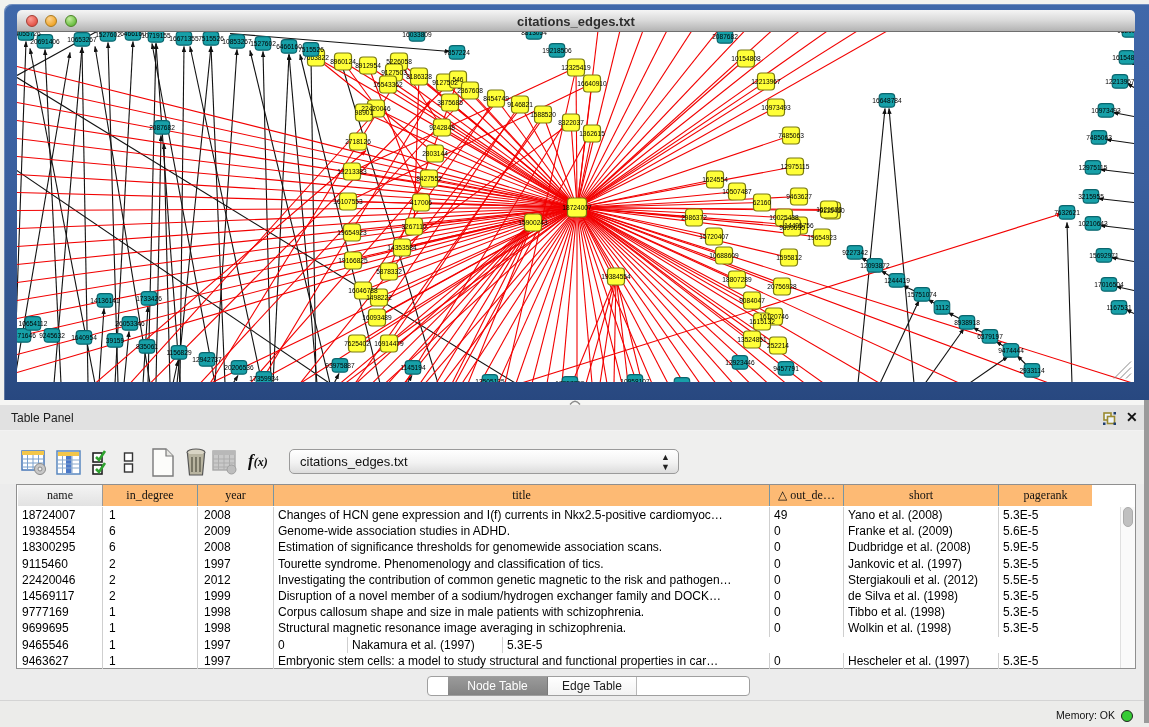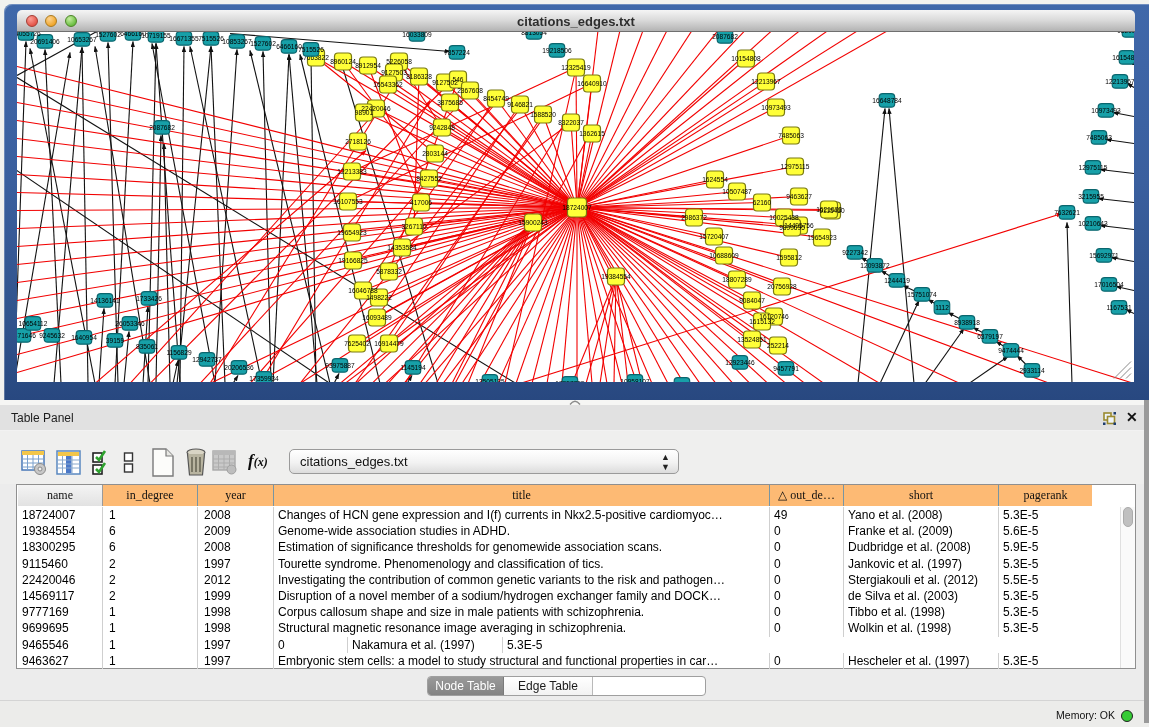--- a/index.html
+++ b/index.html
@@ -63,21 +63,21 @@
   background:#fafafa; border-left:1px solid #e0e0e0; }
 #vthumb { position:absolute; left:2px; top:0px; width:10px; height:20px;
   background:#c0c0c0; border:1px solid #ababab; border-radius:6px; }
 
 
 #tabs { position:absolute; left:427px; top:276px; height:20px; display:flex;
   border:1px solid #9f9f9f; border-radius:4px; overflow:hidden;
   background:#fff; }
 .tab { font-size:12px; line-height:19px; text-align:center; color:#1a1a1a;
   background:linear-gradient(180deg,#ffffff,#f2f2f2); border-right:1px solid #b9b9b9; }
-.tab:nth-child(1){width:76px;} .tab:nth-child(2){width:89px;} .tab:nth-child(3){width:112px;margin-top:38px;}
+.tab:nth-child(1){width:100px;margin-left:20px;} .tab:nth-child(2){width:89px;} .tab:nth-child(3){width:112px;margin-top:38px;}
 .tab.sel { background:linear-gradient(180deg,#9a9a9a,#838383); color:#fff; border-right:1px solid #7a7a7a;}
 .tab:last-child { border-right:none; }
 
 
 #status { position:absolute; left:0; top:300px; width:1149px; height:27px;
   background:#ececea; border-top:1px solid #d4d4d4; }
 #mem { position:absolute; right:34px; top:8px; font-size:10.5px; color:#111; }
 #memdot { position:absolute; left:1121px; top:9px; width:12px; height:12px;
   border-radius:50%; background:#35cb35; border:1.5px solid #222; }
 </style></head>
@@ -698,32 +698,32 @@
             <div class="c c2">1997</div>
             <div class="c c3">Tourette syndrome. Phenomenology and classification of tics.</div>
             <div class="c c4">0</div>
             <div class="c c5">Jankovic et al. (1997)</div>
             <div class="c c6">5.3E-5</div>
           </div>
 <div class="tr">
             <div class="c c0">22420046</div>
             <div class="c c1">2</div>
             <div class="c c2">2012</div>
-            <div class="c c3">Investigating the contribution of common genetic variants to the risk and pathogen…</div>
+            <div class="c c3">Investigating the contribution of common genetic magnetic to the risk and pathogen…</div>
             <div class="c c4">0</div>
             <div class="c c5">Stergiakouli et al. (2012)</div>
             <div class="c c6">5.5E-5</div>
           </div>
 <div class="tr">
             <div class="c c0">14569117</div>
             <div class="c c1">2</div>
             <div class="c c2">1999</div>
             <div class="c c3">Disruption of a novel member of a sodium/hydrogen exchanger family and DOCK…</div>
             <div class="c c4">0</div>
-            <div class="c c5">de Silva et al. (2003)</div>
+            <div class="c c5">de Silva et al. (1998)</div>
             <div class="c c6">5.3E-5</div>
           </div>
 <div class="tr">
             <div class="c c0">9777169</div>
             <div class="c c1">1</div>
             <div class="c c2">1998</div>
             <div class="c c3">Corpus callosum shape and size in male patients with schizophrenia.</div>
             <div class="c c4">0</div>
             <div class="c c5">Tibbo et al. (1998)</div>
             <div class="c c6">5.3E-5</div>

